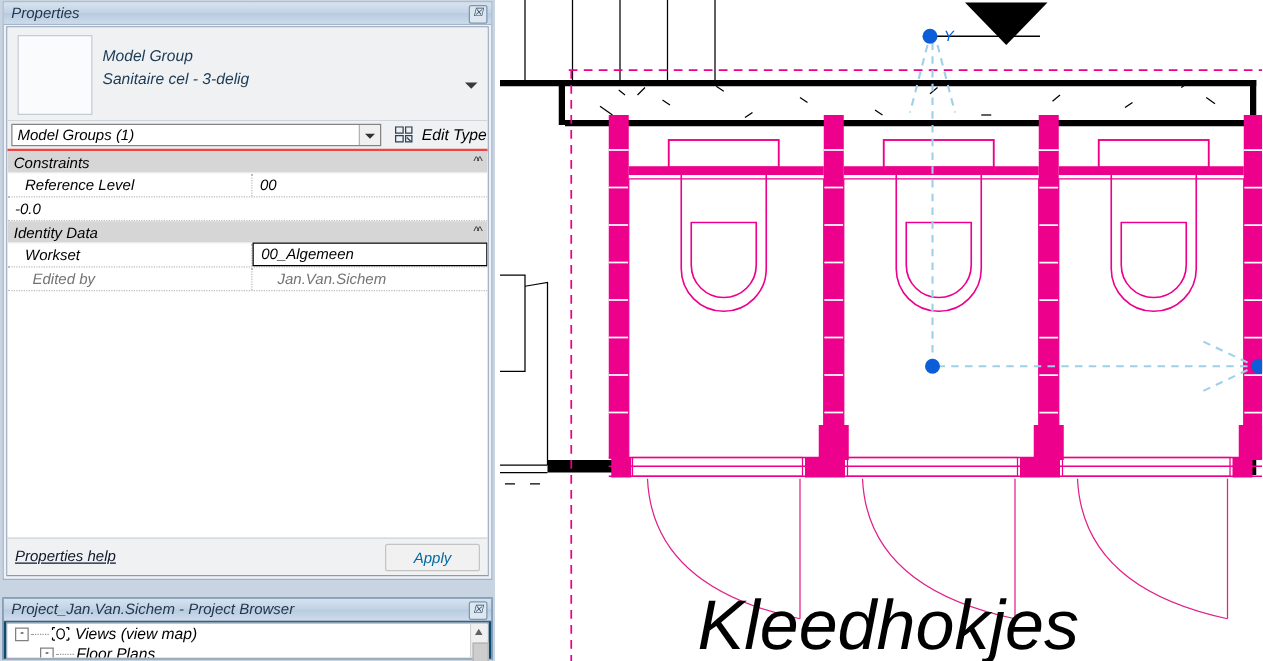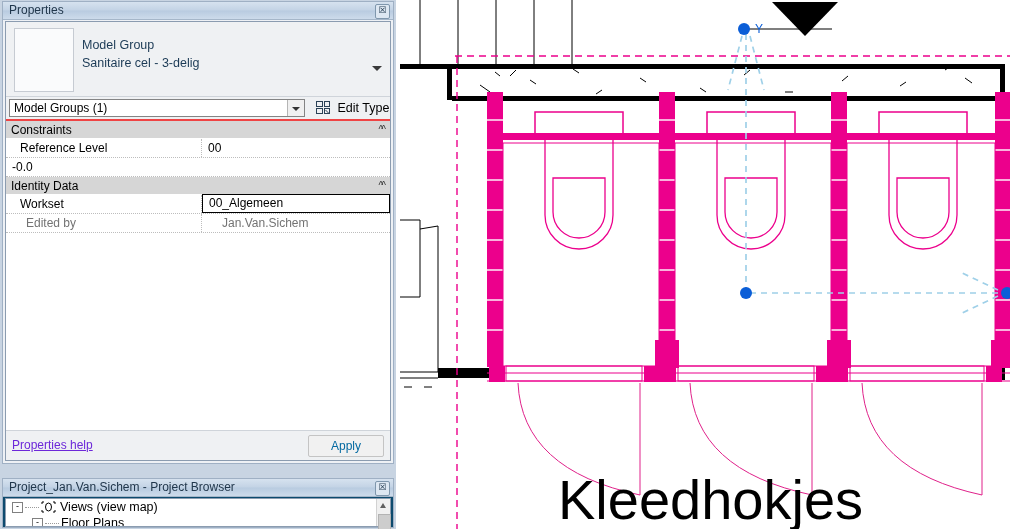--- a/index.html
+++ b/index.html
@@ -1,21 +1,21 @@
 <!DOCTYPE html>
 <html><head>
 <meta charset="utf-8">
 <style>
   html,body{margin:0;padding:0;}
   body{
     width:1010px;height:529px;overflow:hidden;
     font-family:"Liberation Sans",sans-serif;
     font-size:12px;color:#000;background:#fff;
   }
-  #app{position:relative;width:1010px;height:470px;}
+  #app{position:relative;width:1010px;height:470px;font-style:italic;}
 
   
   #left-col{position:absolute;left:0;top:0;width:396px;height:529px;background:#c8d4e2;}
 
   
   #props{position:absolute;left:2px;top:1px;width:392px;height:463px;
          background:#eef1f5;border:1px solid #9fb0c4;box-sizing:border-box;}
   .pal-title{height:17px;line-height:17px;padding-left:6px;font-size:12px;color:#21374c;
     background:linear-gradient(to bottom,#d6e2ef 0%,#c3d3e5 48%,#b8cbe0 52%,#cddbeb 100%);
     border-bottom:1px solid #a5b6c9;position:relative;}
@@ -47,21 +47,21 @@
   .grp span.lbl{padding-left:5px;font-size:12px;font-weight:normal;}
   .grp .chev{margin-left:auto;margin-right:6px;font-size:10px;color:#333;cursor:pointer;letter-spacing:-2px;}
   .row{display:flex;height:18px;align-items:stretch;border-bottom:1px dotted #bdbdbd;}
   .row .k{width:196px;padding-left:14px;font-size:12px;line-height:18px;
     border-right:1px dotted #bdbdbd;box-sizing:border-box;}
   .row .v{flex:1;padding-left:6px;font-size:12px;line-height:18px;box-sizing:border-box;}
   .row.dim .k,.row.dim .v{color:#737373;padding-left:20px;}
   .row.focus .v{border:1px solid #000;margin:-1px 0 0 0;background:#fff;line-height:17px;}
 
   .pal-foot{position:absolute;left:0;right:0;bottom:0;height:29px;background:#eff1f3;border-top:1px solid #cfd4da;}
-  .help{position:absolute;left:6px;top:7px;font-size:12px;color:#6d28d9;text-decoration:underline;cursor:pointer;}
+  .help{position:absolute;left:6px;top:7px;font-size:12px;color:#0f172a;text-decoration:underline;cursor:pointer;}
   .apply{position:absolute;right:6px;top:4px;width:74px;height:20px;line-height:20px;text-align:center;
     font-size:12px;color:#0369a1;background:#f1f1f1;border:1px solid #c4c4c4;border-radius:2px;cursor:default;}
 
   
   #browser{position:absolute;left:2px;top:478px;width:392px;height:50px;
            background:#0c4a6e;border:1px solid #9fb0c4;box-sizing:border-box;}
   #browser .pal-body{top:19px;bottom:0;}
   .tree{position:absolute;left:0;right:13px;top:0;bottom:0;background:#fff;overflow:hidden;}
   .tnode{display:flex;align-items:center;height:16px;font-size:12.5px;white-space:nowrap;}
   .tbox{width:9px;height:9px;border:1px solid #808080;background:#fff;margin-right:2px;

